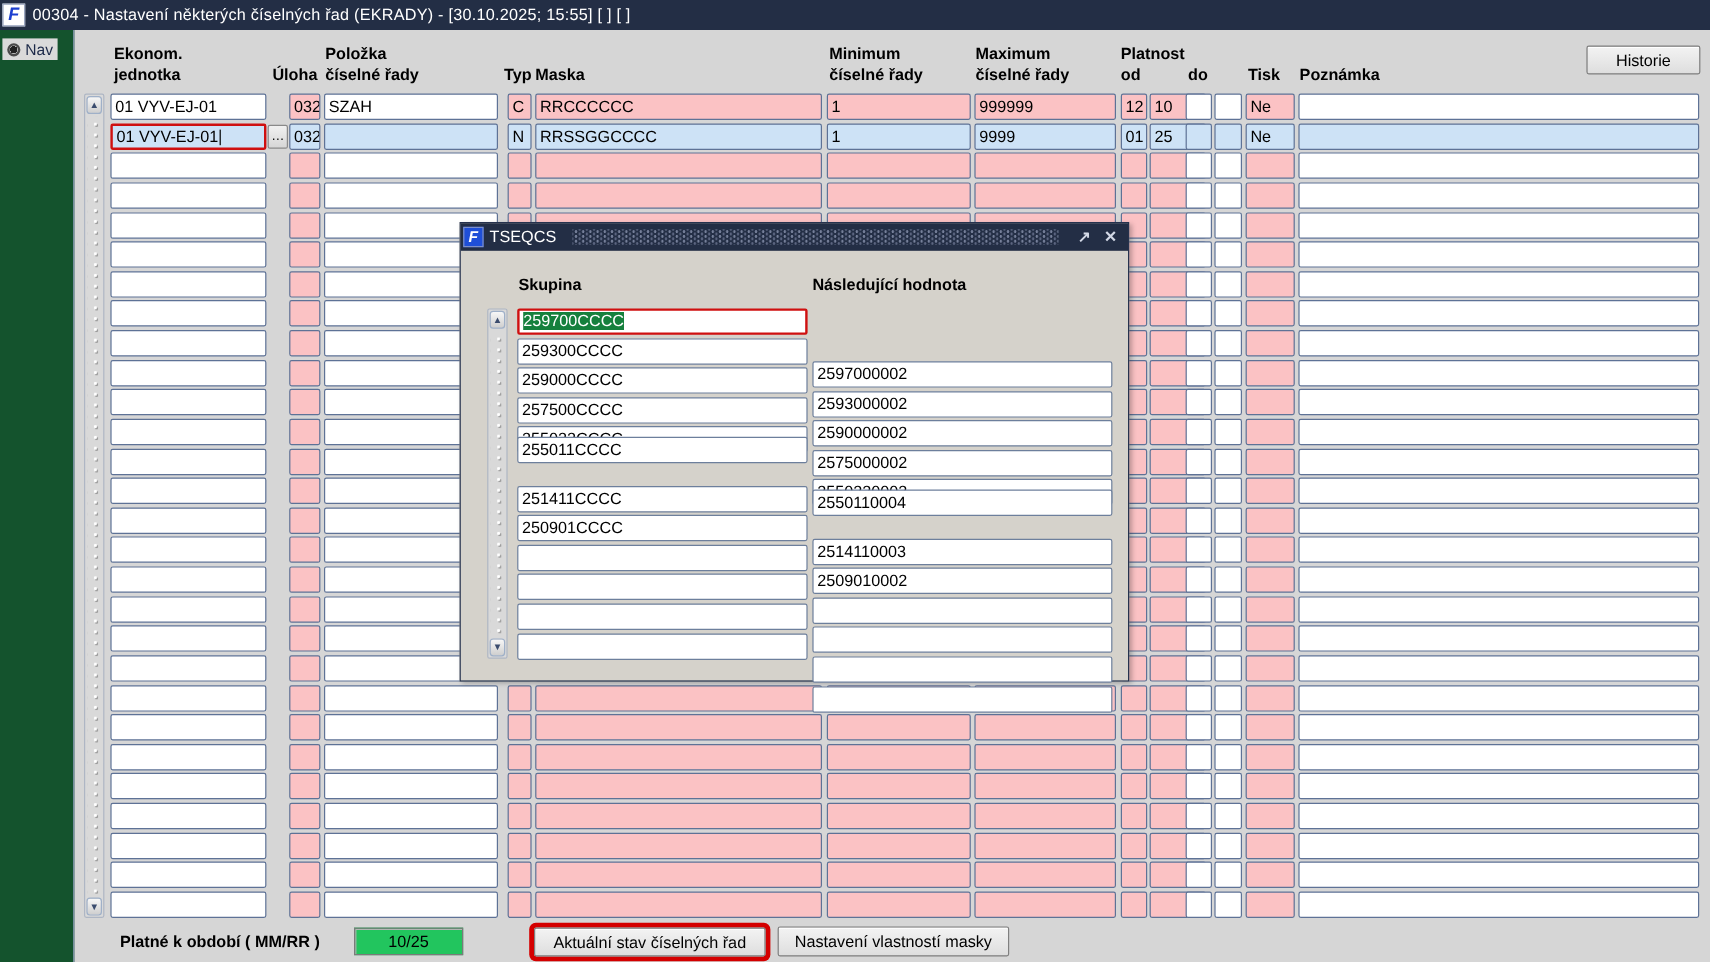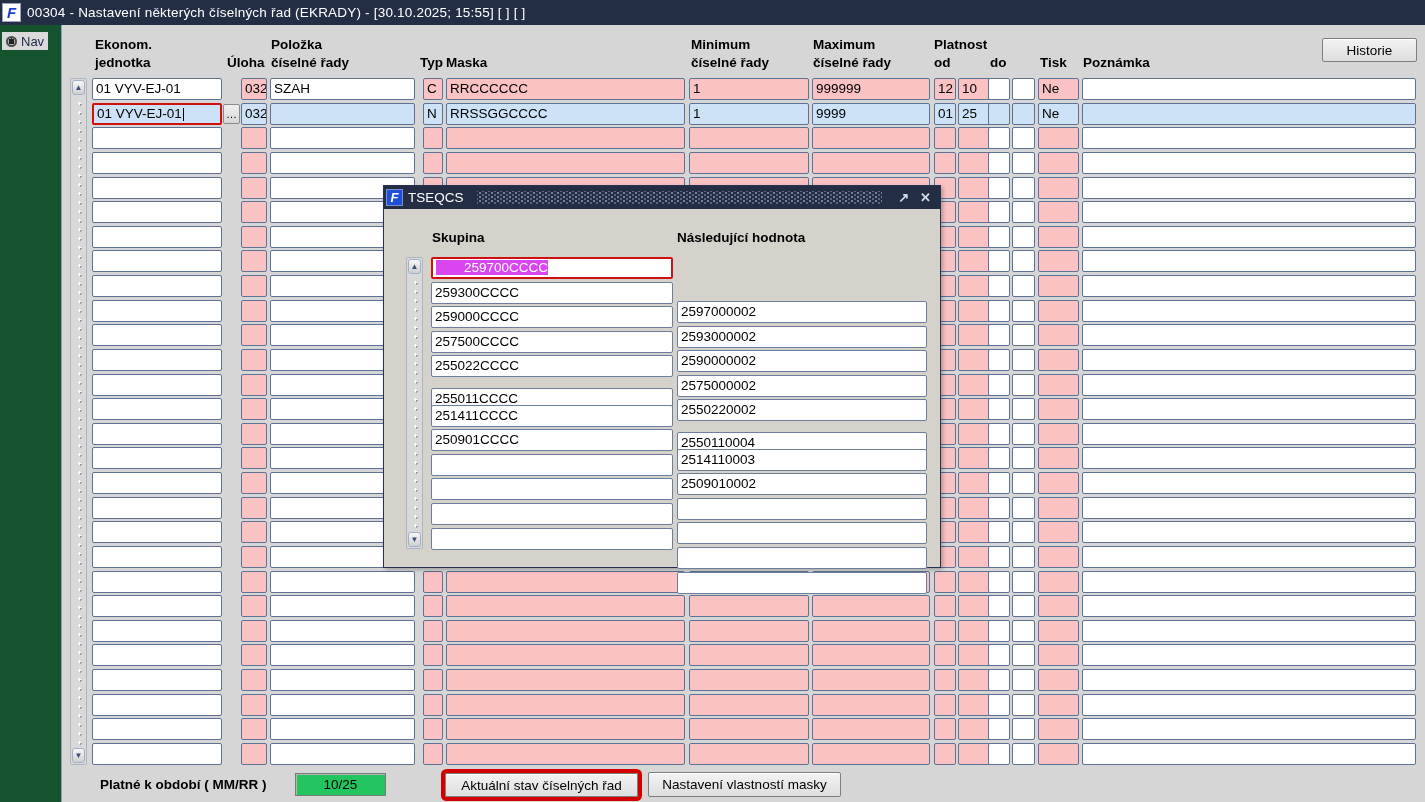--- a/index.html
+++ b/index.html
@@ -131,21 +131,21 @@
   .dlg-scroll .sthumb { top:18px; bottom:18px; }
   .drow { position:absolute; left:0; width:558px; height:22px; }
   .dfld {
     position:absolute; top:0; height:22px; background:#fff;
     border:1px solid #6d7f9c; border-radius:2px;
     font-size:13.5px; line-height:20px; padding-left:3px; white-space:nowrap; overflow:hidden;
   }
   .d-sk { left:47px;  width:242px; }
   .d-ho { left:293px; width:250px;margin-top:44px; }
   .drow.sel .d-sk { border:2px solid #cf1010; line-height:18px; }
-  .hl { background:#d946ef; color:#fff;padding-left:28px; }
+  .hl { background:#15803d; color:#fff; }
 
   
   .footer-label { position:absolute; left:100px; top:777px; font-weight:bold; }
   .period-input {
     position:absolute; left:295px; top:773px; width:91px; height:23px;
     background:#22c55e; border:1px solid #7a7a7a; box-shadow:inset 1px 1px 0 #b5b5b5;
     text-align:center; line-height:21px; font-size:13.5px;
   }
 </style>
 </head>
@@ -670,21 +670,21 @@
     <div class="dfld d-ho">2590000002</div>
   </div>
       <div class="drow" style="top: 144.8px;">
     <div class="dfld d-sk">257500CCCC</div>
     <div class="dfld d-ho">2575000002</div>
   </div>
       <div class="drow" style="top: 169.4px;">
     <div class="dfld d-sk">255022CCCC</div>
     <div class="dfld d-ho">2550220002</div>
   </div>
-      <div class="drow" style="top: 202px;">
+      <div class="drow" style="top: 178px;">
     <div class="dfld d-sk">255011CCCC</div>
     <div class="dfld d-ho">2550110004</div>
   </div>
       <div class="drow" style="top: 218.6px;">
     <div class="dfld d-sk">251411CCCC</div>
     <div class="dfld d-ho">2514110003</div>
   </div>
       <div class="drow" style="top: 243.2px;">
     <div class="dfld d-sk">250901CCCC</div>
     <div class="dfld d-ho">2509010002</div>

